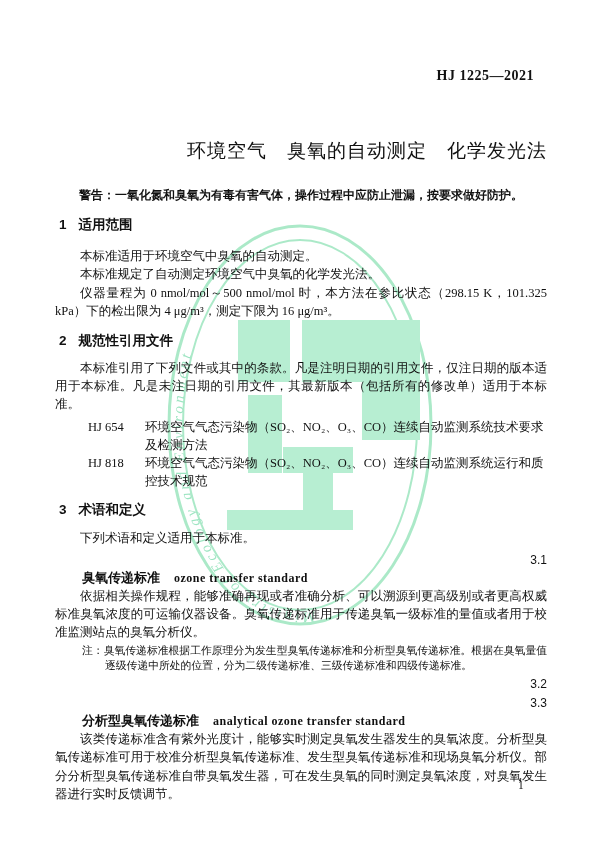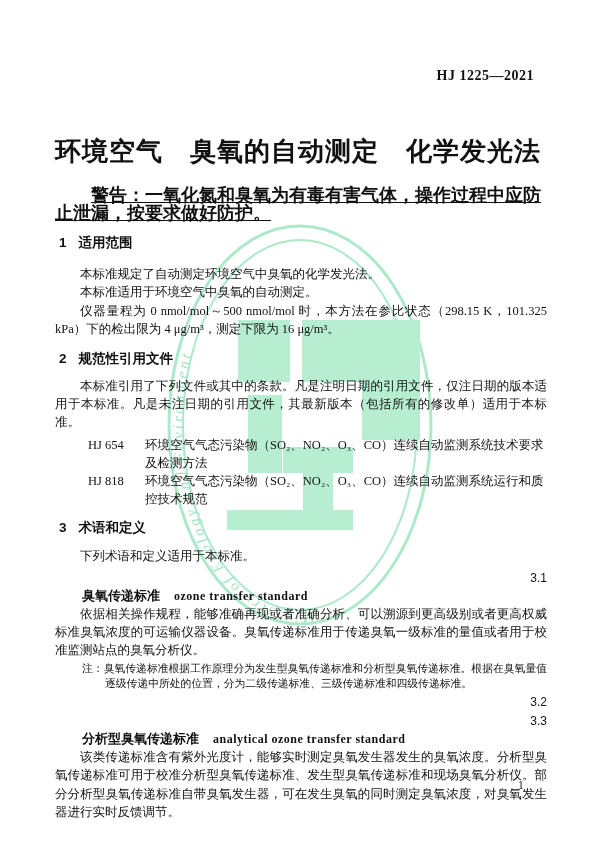--- a/index.html
+++ b/index.html
@@ -33,35 +33,34 @@
   
   .content {
     position: absolute;
     left: 55px;
     top: 0;
     width: 492px;
     z-index: 1;
   }
   .title {
     margin: 138px 0 0 0;
-    text-align: left;
-    font-family: "Liberation Sans", "DejaVu Sans", sans-serif;
-    font-weight: bold;
-    font-size: 26px;
+    text-align: right;
+    font-family: "Liberation Sans", "DejaVu Sans", sans-serif;
+    font-weight: normal;
+    font-size: 19px;
     line-height: 26px;
     letter-spacing: 1px;
   }
   .warning {
     margin: 22px 0 0 0;
     font-family: "Liberation Sans", "DejaVu Sans", sans-serif;
     font-weight: bold;
-    font-size: 18px;
+    font-size: 12px;
     line-height: 18px;
     text-indent: 2em;
-    text-decoration: underline;
   }
   .sec-head {
     margin: 11px 0 0 0;
     font-family: "Liberation Sans", "DejaVu Sans", sans-serif;
     font-weight: bold;
     font-size: 13.5px;
     line-height: 19px;
     padding-left: 4px;
   }
   .sec-head .sec-no { margin-right: 12px; }
@@ -170,22 +169,22 @@
   <div class="content">
 
     <div class="title">环境空气　臭氧的自动测定　化学发光法</div>
 
     <p class="warning">警告：一氧化氮和臭氧为有毒有害气体，操作过程中应防止泄漏，按要求做好防护。</p>
 
     <div class="sec-head">
       <span class="sec-no">1</span><span>适用范围</span>
     </div>
     <div class="para-group">
+      <p class="para">本标准适用于环境空气中臭氧的自动测定。</p>
       <p class="para">本标准规定了自动测定环境空气中臭氧的化学发光法。</p>
-      <p class="para">本标准适用于环境空气中臭氧的自动测定。</p>
       <p class="para">仪器量程为 0 nmol/mol～500 nmol/mol 时，本方法在参比状态（298.15 K，101.325 kPa）下的检出限为 4 μg/m³，测定下限为 16 μg/m³。</p>
     </div>
 
     <div class="sec-head h2">
       <span class="sec-no">2</span><span>规范性引用文件</span>
     </div>
     <div class="para-group s2">
       <p class="para">本标准引用了下列文件或其中的条款。凡是注明日期的引用文件，仅注日期的版本适用于本标准。凡是未注日期的引用文件，其最新版本（包括所有的修改单）适用于本标准。</p>
     </div>
     <div class="refs">

